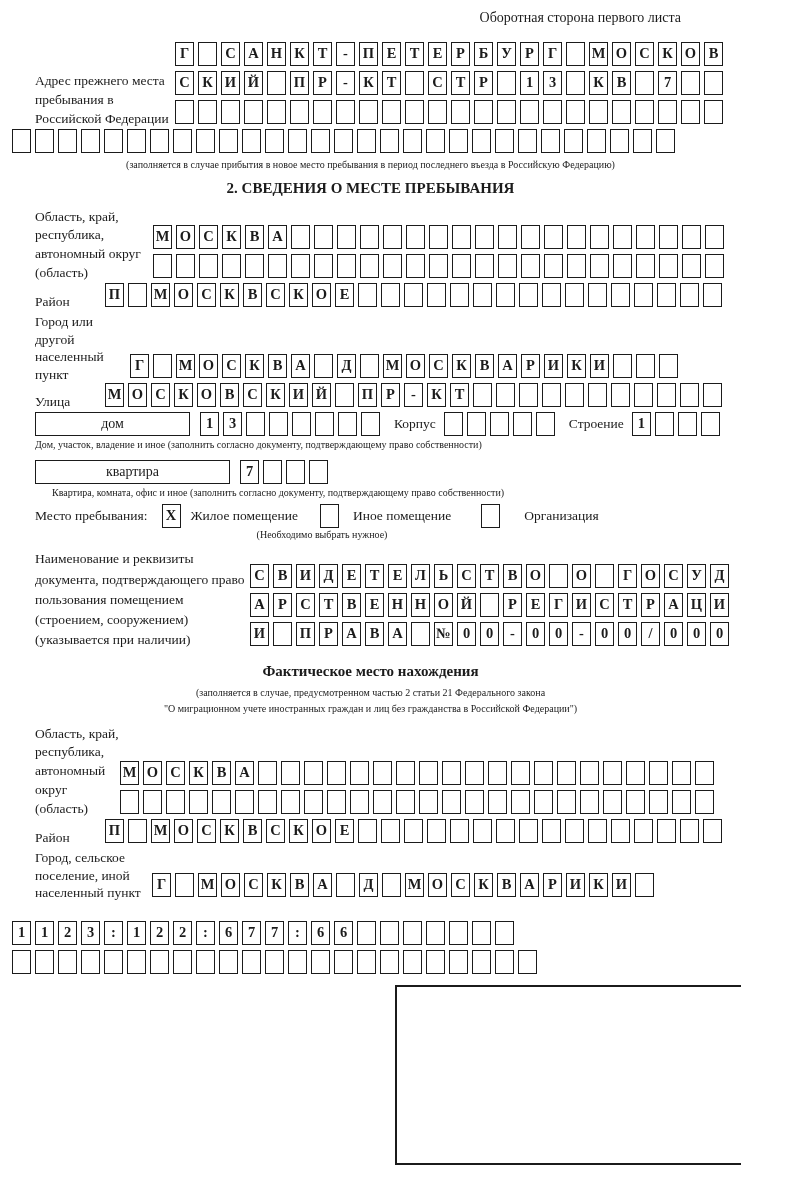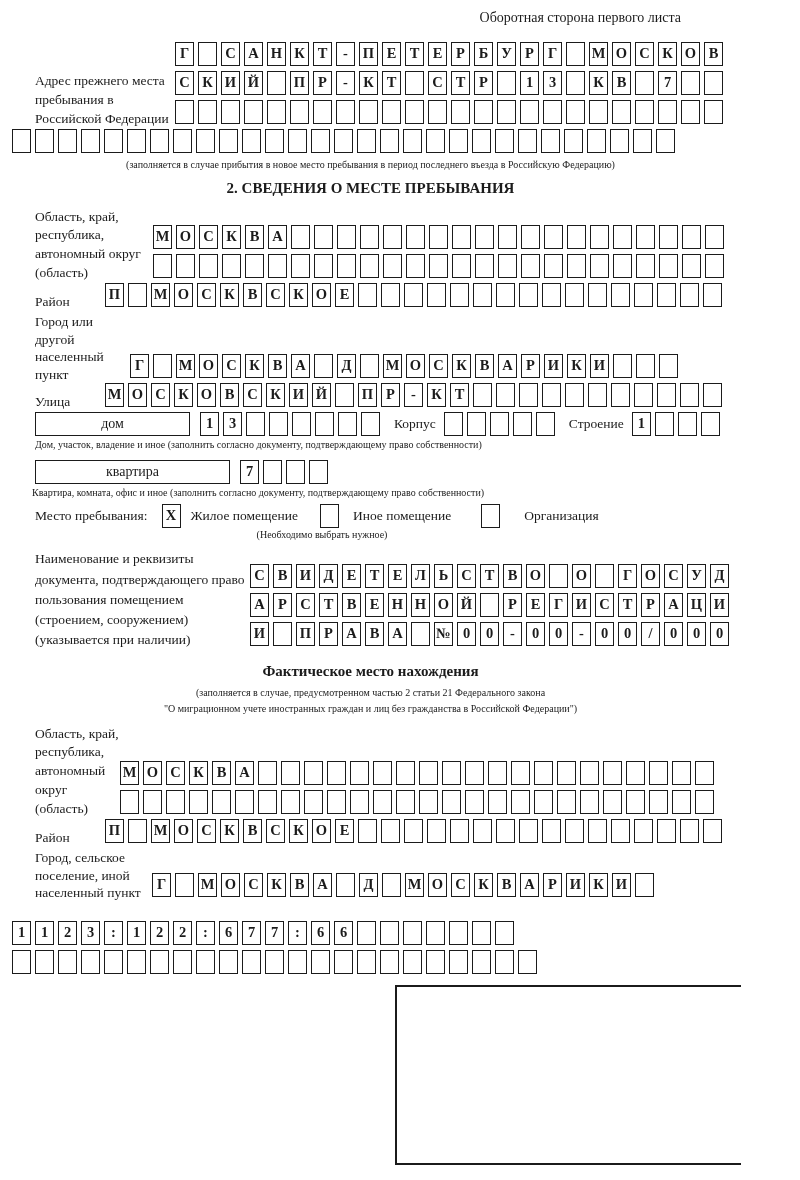--- a/index.html
+++ b/index.html
@@ -343,21 +343,21 @@
 
   <div class="row" style="margin-left:23px;margin-bottom:2px;">
     <div class="wbox" style="width:195px;">квартира</div>
     <div class="cells" style="margin-left:10px;margin-bottom:0;">
         <span class="cell">7</span>
         <span class="cell"></span>
         <span class="cell"></span>
         <span class="cell"></span>
       </div>
   </div>
-  <div class="note" style="margin-left:20px;margin-bottom:4px;">Квартира, комната, офис и иное (заполнить согласно документу, подтверждающему право собственности)</div>
+  <div class="note" style="margin-left:40px;margin-bottom:4px;">Квартира, комната, офис и иное (заполнить согласно документу, подтверждающему право собственности)</div>
 
   <div class="row" style="margin-left:23px;align-items:center;">
     <span>Место пребывания:</span>
     <span class="cell" style="margin-left:14px;">X</span>
     <span style="margin-left:10px;">Жилое помещение</span>
     <span class="cell" style="margin-left:22px;"></span>
     <span style="margin-left:14px;">Иное помещение</span>
     <span class="cell" style="margin-left:30px;"></span>
     <span style="margin-left:24px;">Организация</span>
   </div>

